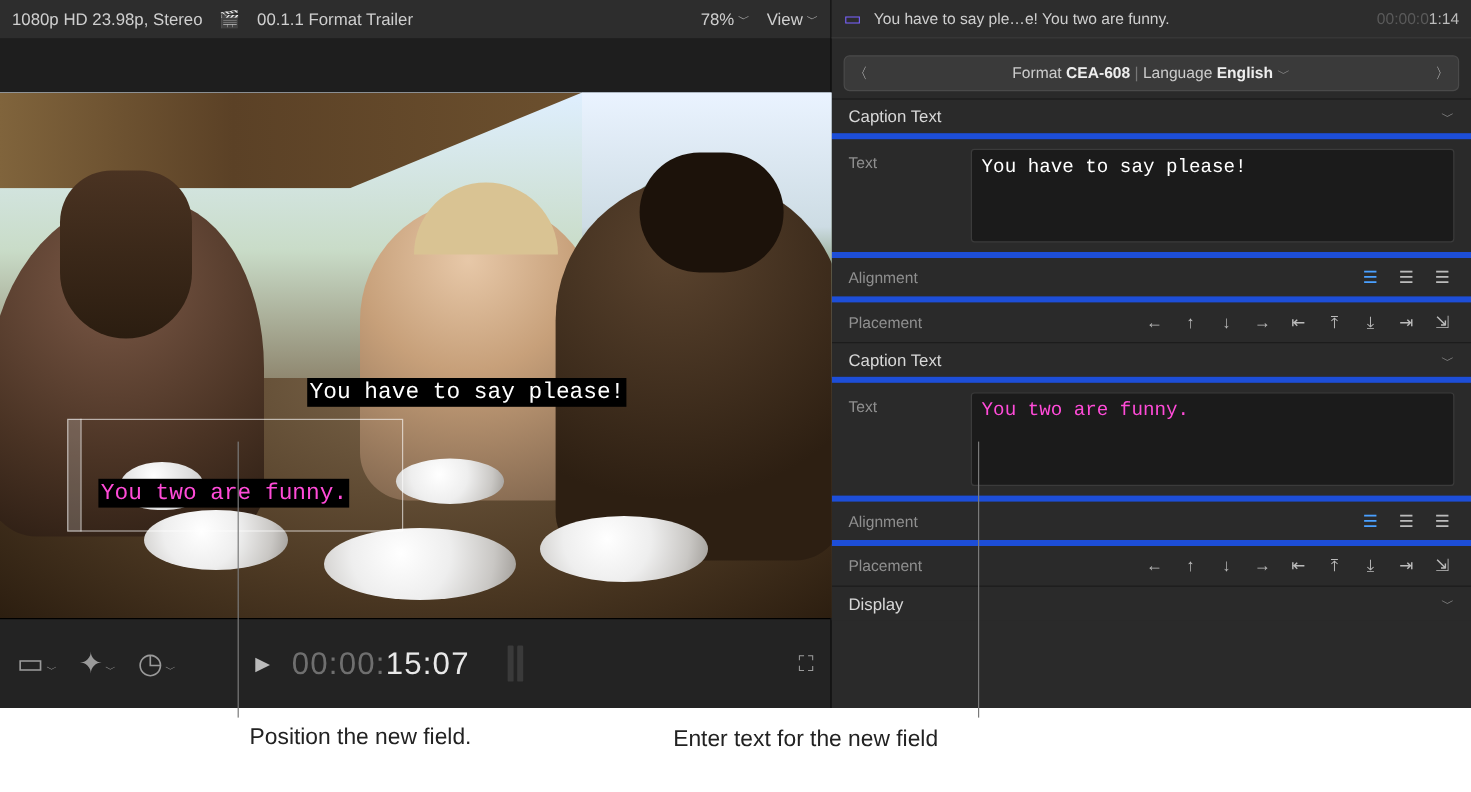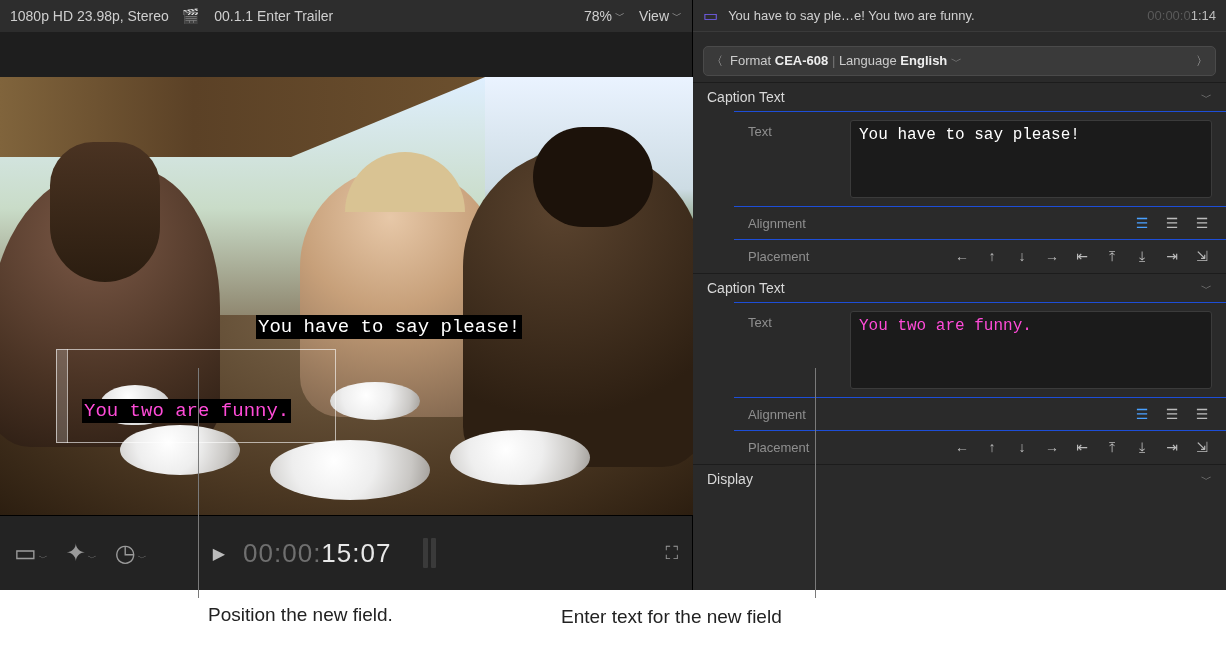--- a/index.html
+++ b/index.html
@@ -152,37 +152,36 @@
     margin:14px 10px 6px 10px;
     background:#3a3a3a;
     border:1px solid #4a4a4a;
     border-radius:5px;
     display:flex; align-items:center;
   }
   .format-bar .navbtn{
     width:26px; text-align:center; color:#bbb; cursor:pointer; font-size:12px;
   }
   .format-bar .mid{
-    flex:1; color:#ccc; font-size:13px;
+    flex:1; text-align:center; color:#ccc; font-size:13px;
   }
   .format-bar .mid b{ color:#eee; font-weight:600;}
 
   
   .section-header{
     display:flex; align-items:center; justify-content:space-between;
     padding:6px 14px; background:#2a2a2a; color:#d8d8d8; font-size:14px;
     border-top:1px solid #1c1c1c;
   }
   .section-header:first-of-type{ border-top:none;}
   .chev { color:#888; font-size:11px; }
   .prop-row{
     display:flex; align-items:flex-start;
     padding:8px 14px; gap:12px; background:#2a2a2a;
-    border-top:1px solid #1d4ed8;
-    margin-left:41px;
+    border-top:5px solid #1d4ed8;
   }
   .prop-row.tight{ align-items:center; }
   .prop-label{ width:90px; color:#8f8f8f; font-size:13px; text-align:left; padding-top:4px;}
   .prop-row.tight .prop-label{ padding-top:0;}
   .text-field{
     flex:1; min-height:78px;
     background:#1b1b1b;
     border:1px solid #3b3b3b;
     border-radius:3px;
     padding:5px 8px;
@@ -217,21 +216,21 @@
 </head>
 <body>
 
 <div class="annotation-wrap">
 <div class="app">
 
   <div class="left-pane">
     <div class="left-header">
       <span>1080p HD 23.98p, Stereo</span>
       <span class="clapper-icon">🎬</span>
-      <span>00.1.1 Enter Trailer</span>
+      <span>00.1.1 Format Trailer</span>
       <span class="spacer"></span>
       <span class="left-header-item">
         <span>78%</span>
         <span class="dropdown-caret">﹀</span>
       </span>
       <span class="left-header-item">
         <span>View</span>
         <span class="dropdown-caret">﹀</span>
       </span>
     </div>

